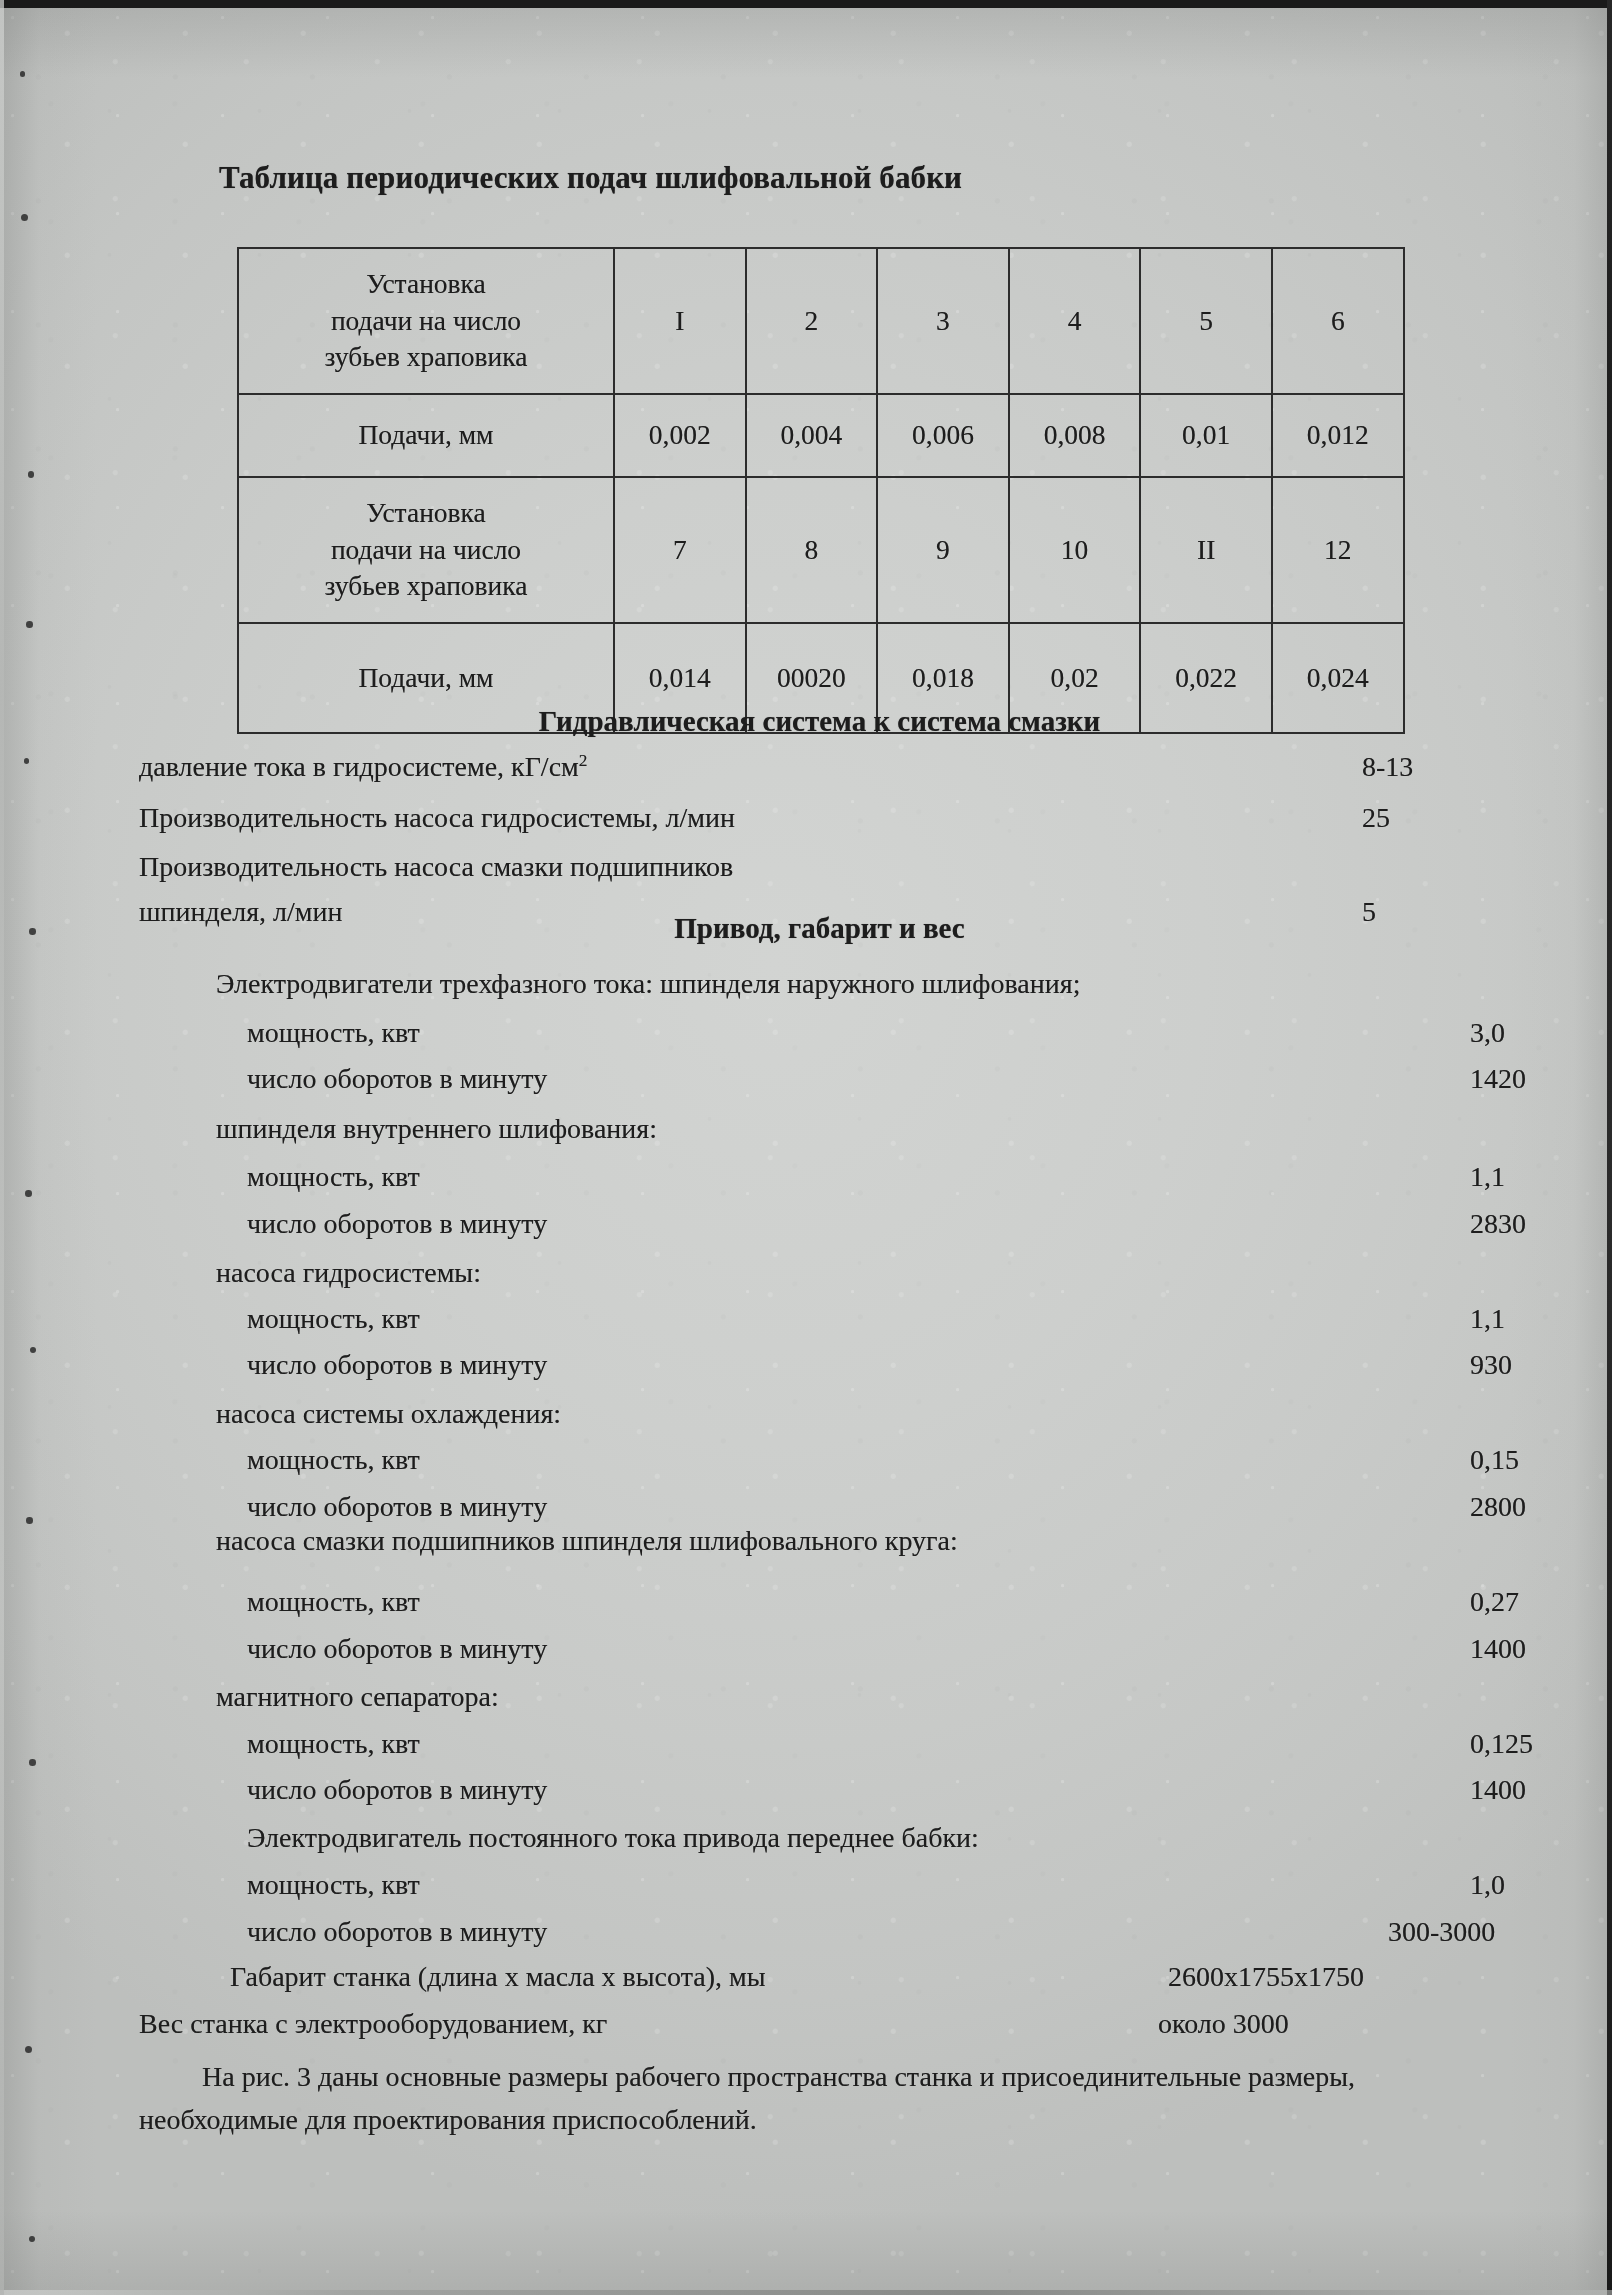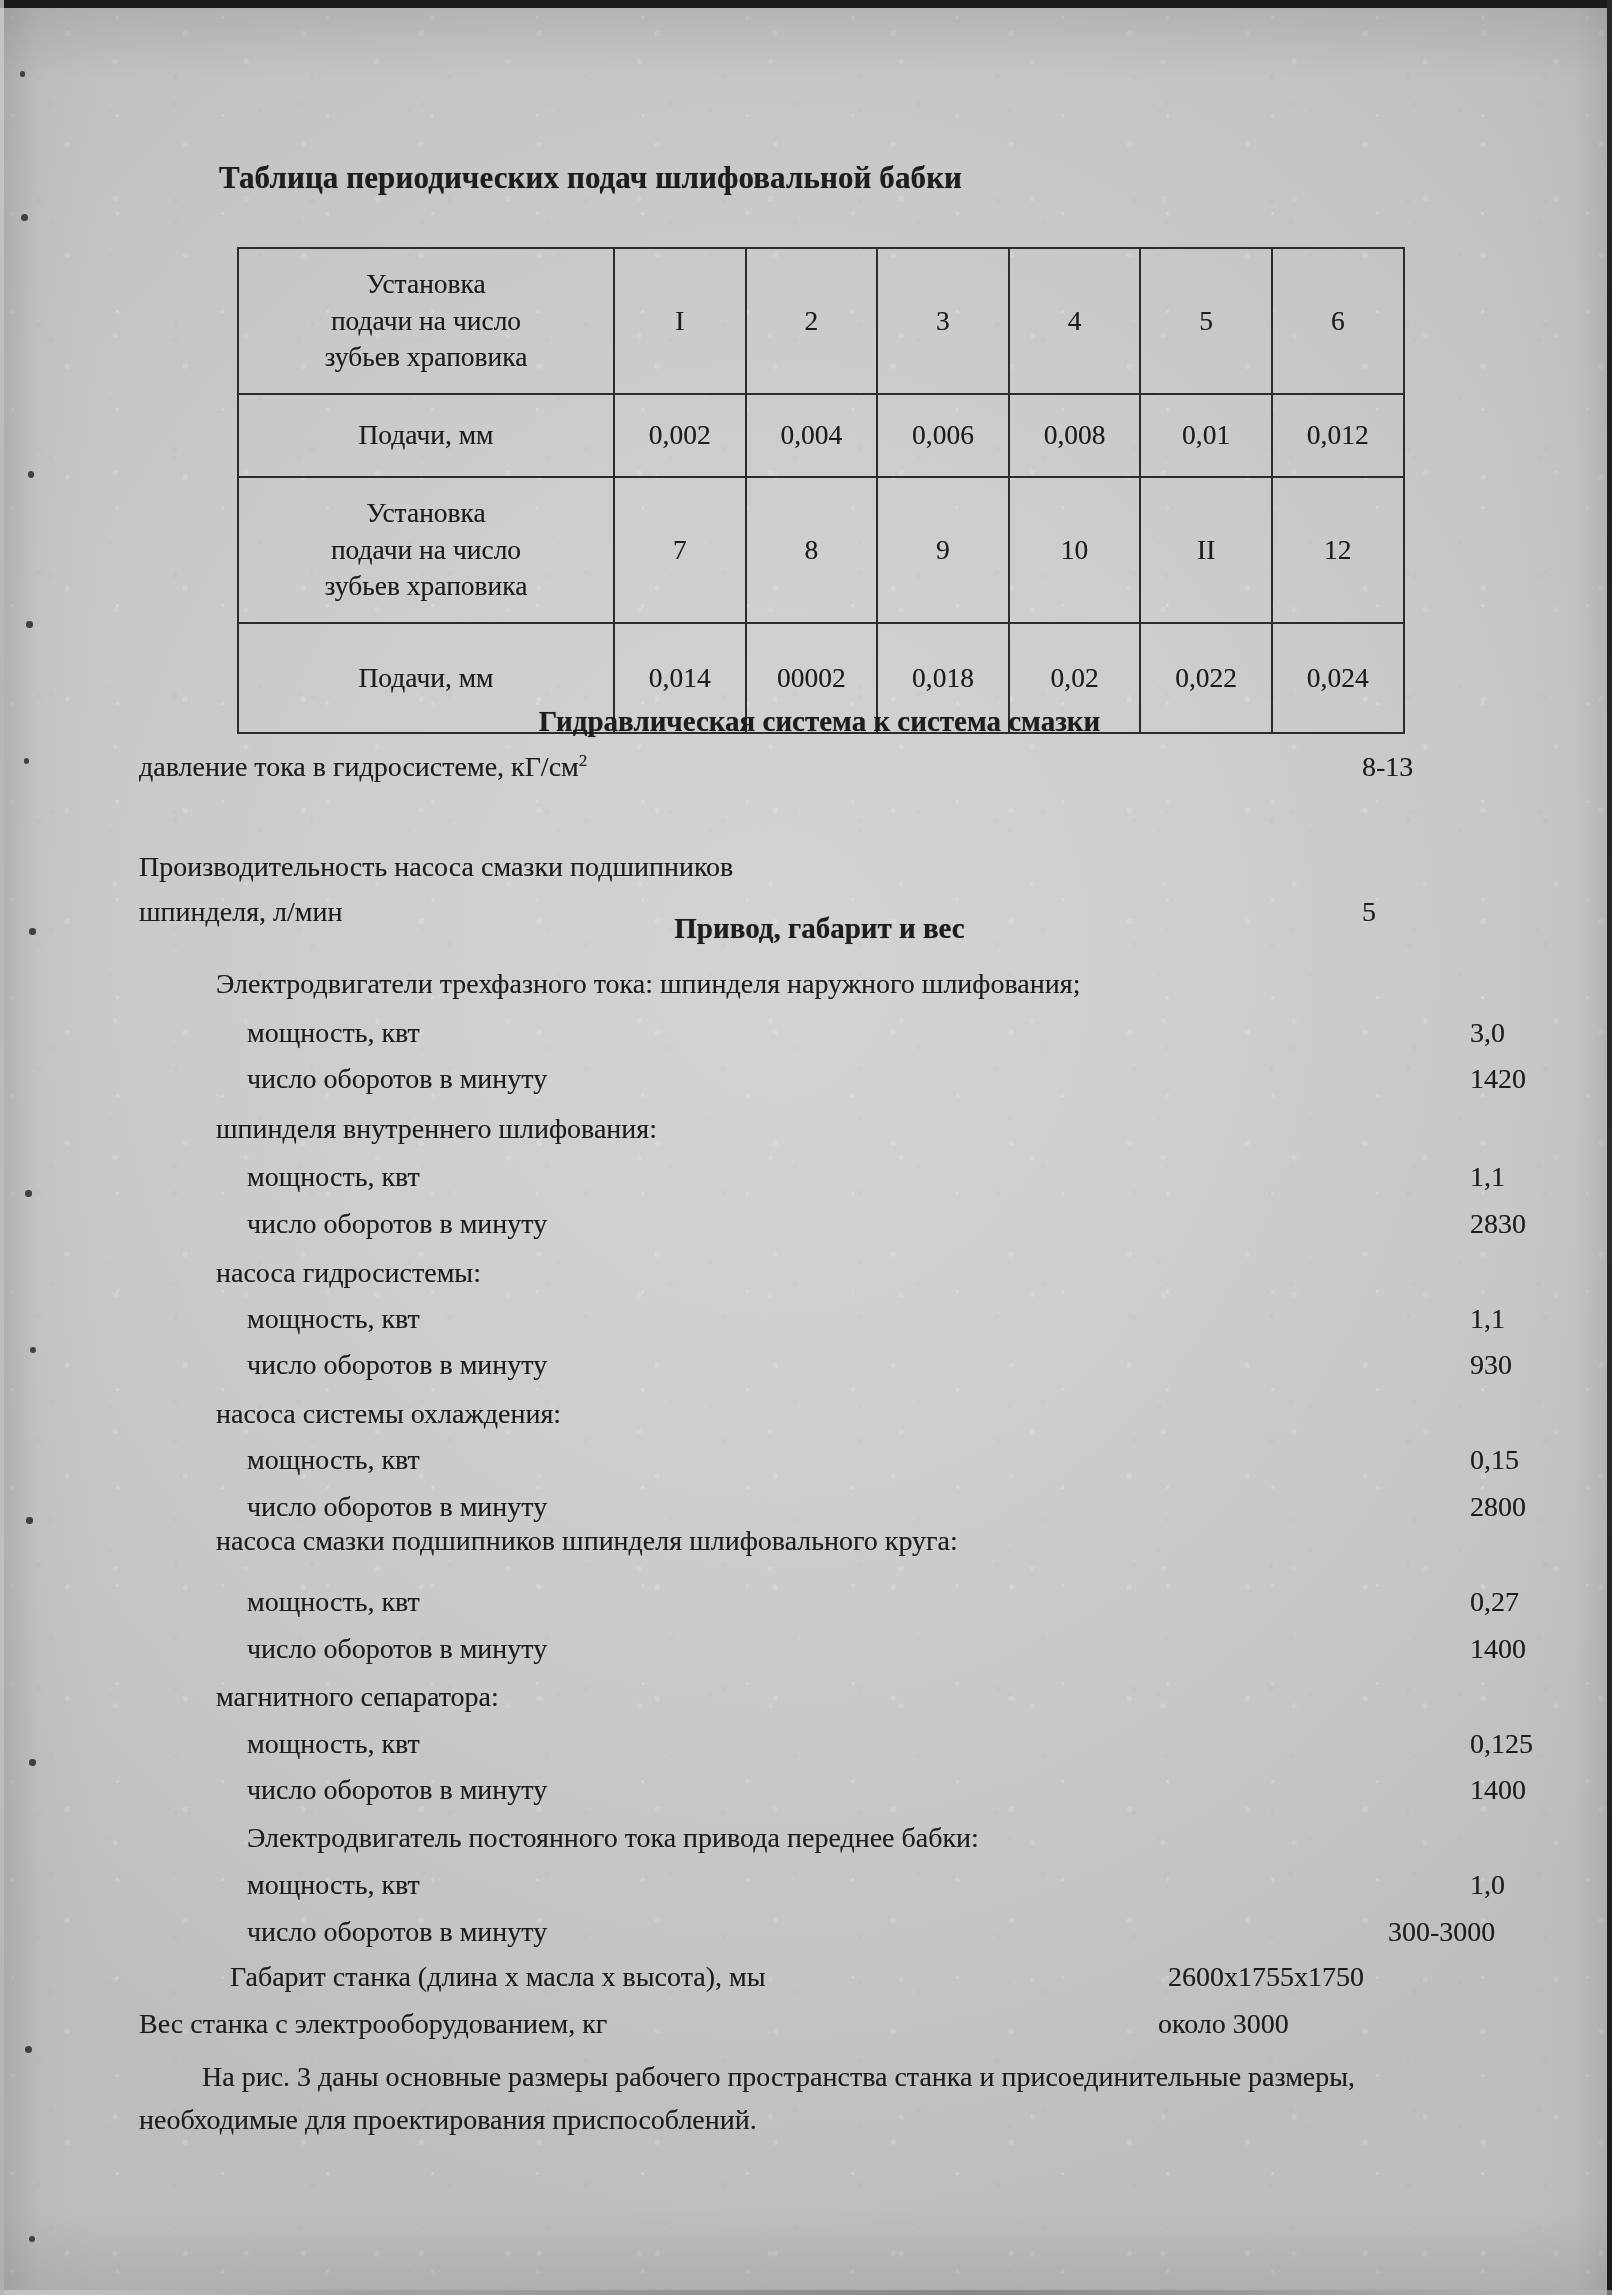--- a/index.html
+++ b/index.html
@@ -211,36 +211,40 @@
           <td class="val">8</td>
           <td class="val">9</td>
           <td class="val">10</td>
           <td class="val">II</td>
           <td class="val">12</td>
         </tr>
 
         <tr class="row-single-tall">
           <td class="label">Подачи, мм</td>
           <td class="val">0,014</td>
-          <td class="val">00002</td>
+          <td class="val">00020</td>
           <td class="val">0,018</td>
           <td class="val">0,02</td>
           <td class="val">0,022</td>
           <td class="val">0,024</td>
         </tr>
       </tbody>
     </table>
 
     <div class="sect-head hydr">Гидравлическая система к система смазки</div>
 
     <div class="line lvl0" style="top:753px;">
       <span>давление тока в гидросистеме, кГ/см</span><sup>2</sup>
       <span class="val">8-13</span>
     </div>
 
+    <div class="line lvl0" style="top:804px;">
+      <span>Производительность насоса гидросистемы, л/мин</span>
+      <span class="val">25</span>
+    </div>
 
     <div class="line lvl0" style="top:853px;">
       <span>Производительность насоса смазки подшипников</span>
     </div>
 
     <div class="line lvl0" style="top:898px;">
       <span>шпинделя, л/мин</span>
       <span class="val">5</span>
     </div>
 

